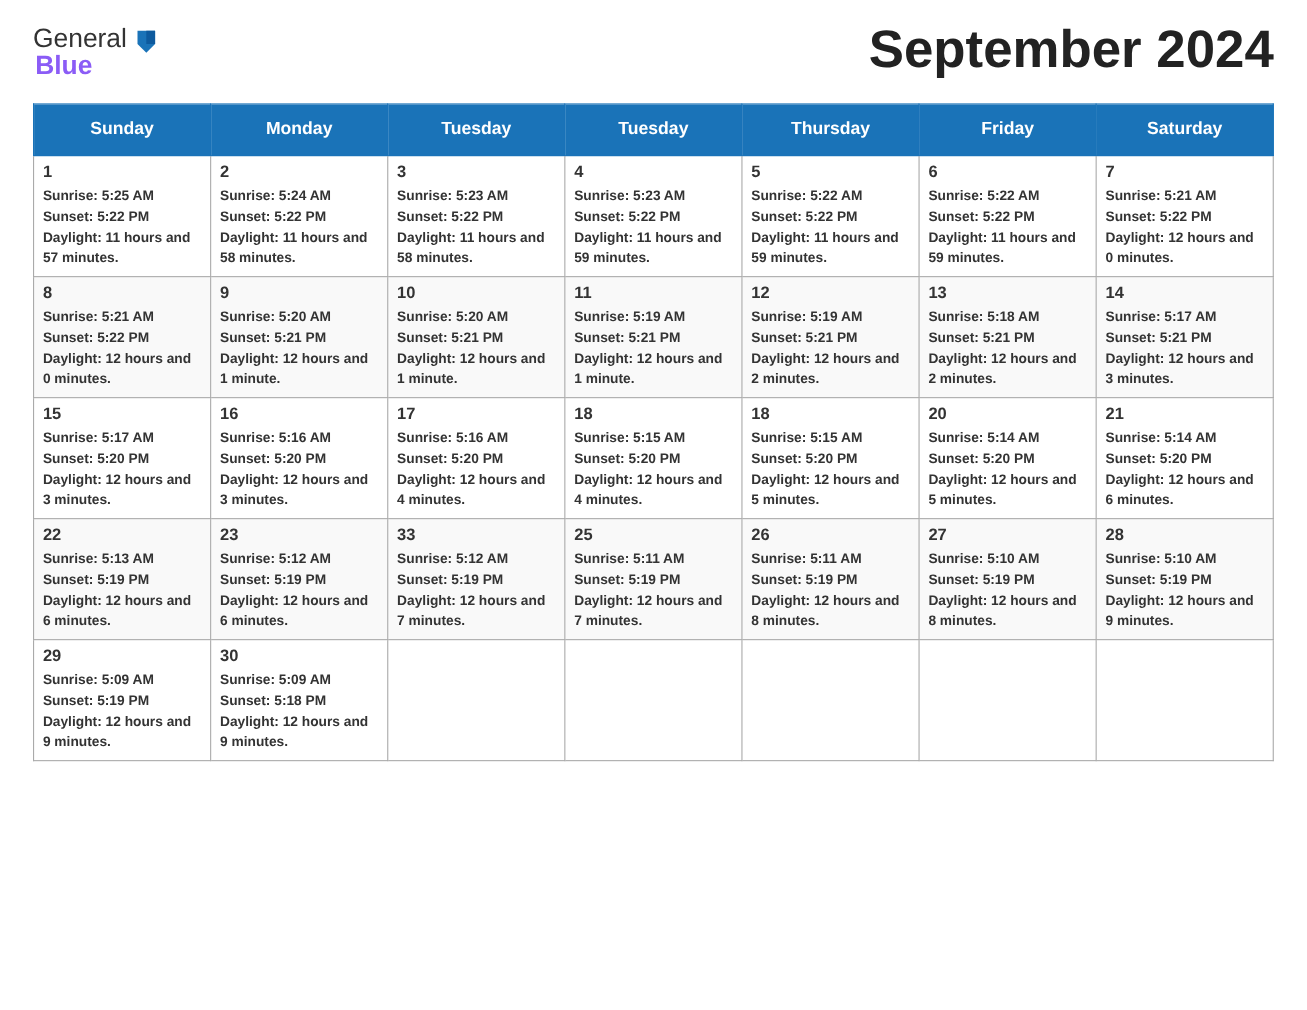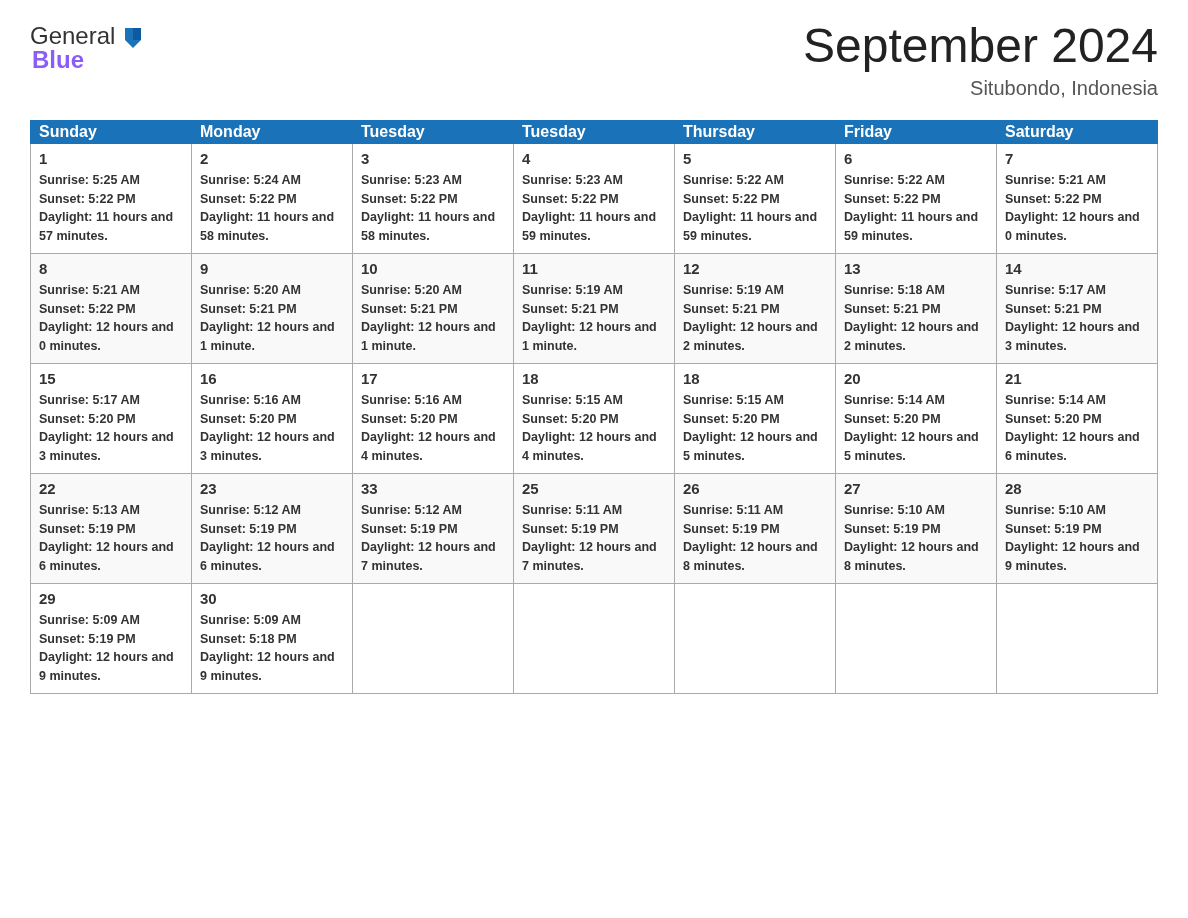--- a/index.html
+++ b/index.html
@@ -14,41 +14,41 @@
       display: flex;
       justify-content: space-between;
       align-items: flex-start;
       margin-bottom: 20px;
     }
     .title-area {
       text-align: right;
     }
     .calendar-title {
       font-size: 48px;
-      font-weight: normal;
+      font-weight: bold;
       color: #222;
       line-height: 1.1;
     }
     .calendar-subtitle {
       font-size: 20px;
       color: #555;
       margin-top: 4px;
     }
     table {
       width: 100%;
       border-collapse: collapse;
       table-layout: fixed;
     }
     thead tr th {
       background-color: #1a73b8;
       color: #fff;
       font-size: 16px;
       font-weight: bold;
-      padding: 2px 8px;
-      text-align: left;
+      padding: 14px 8px;
+      text-align: center;
       border: 1px solid #1a73b8;
     }
     tbody tr td {
       border: 1px solid #aaa;
       vertical-align: top;
       padding: 6px 8px;
       font-size: 13px;
       color: #333;
       height: 110px;
     }
@@ -92,21 +92,20 @@
       <span style="font-size:24px;font-weight:normal;color:#333;">General</span>
       <svg width="32" height="32" viewBox="0 0 32 32" style="margin: 0 2px;">
         <polygon points="8,8 24,8 24,20 16,28 8,20" fill="#1a73b8"></polygon>
         <polygon points="16,8 24,8 24,20 16,20" fill="#0d5a9e"></polygon>
       </svg>
     </div>
     <span style="font-size:24px;font-weight:bold;color:#8b5cf6;margin-top:-6px;margin-left:2px;">Blue</span>
   </div>
   <div class="title-area">
     <div class="calendar-title">September 2024</div>
-    <div class="calendar-subtitle">Situbondo, Indonesia</div>
   </div>
 </div>
 
 <table>
   <thead>
     <tr>
     <th>Sunday</th>
         <th>Monday</th>
         <th>Tuesday</th>
         <th>Tuesday</th>

